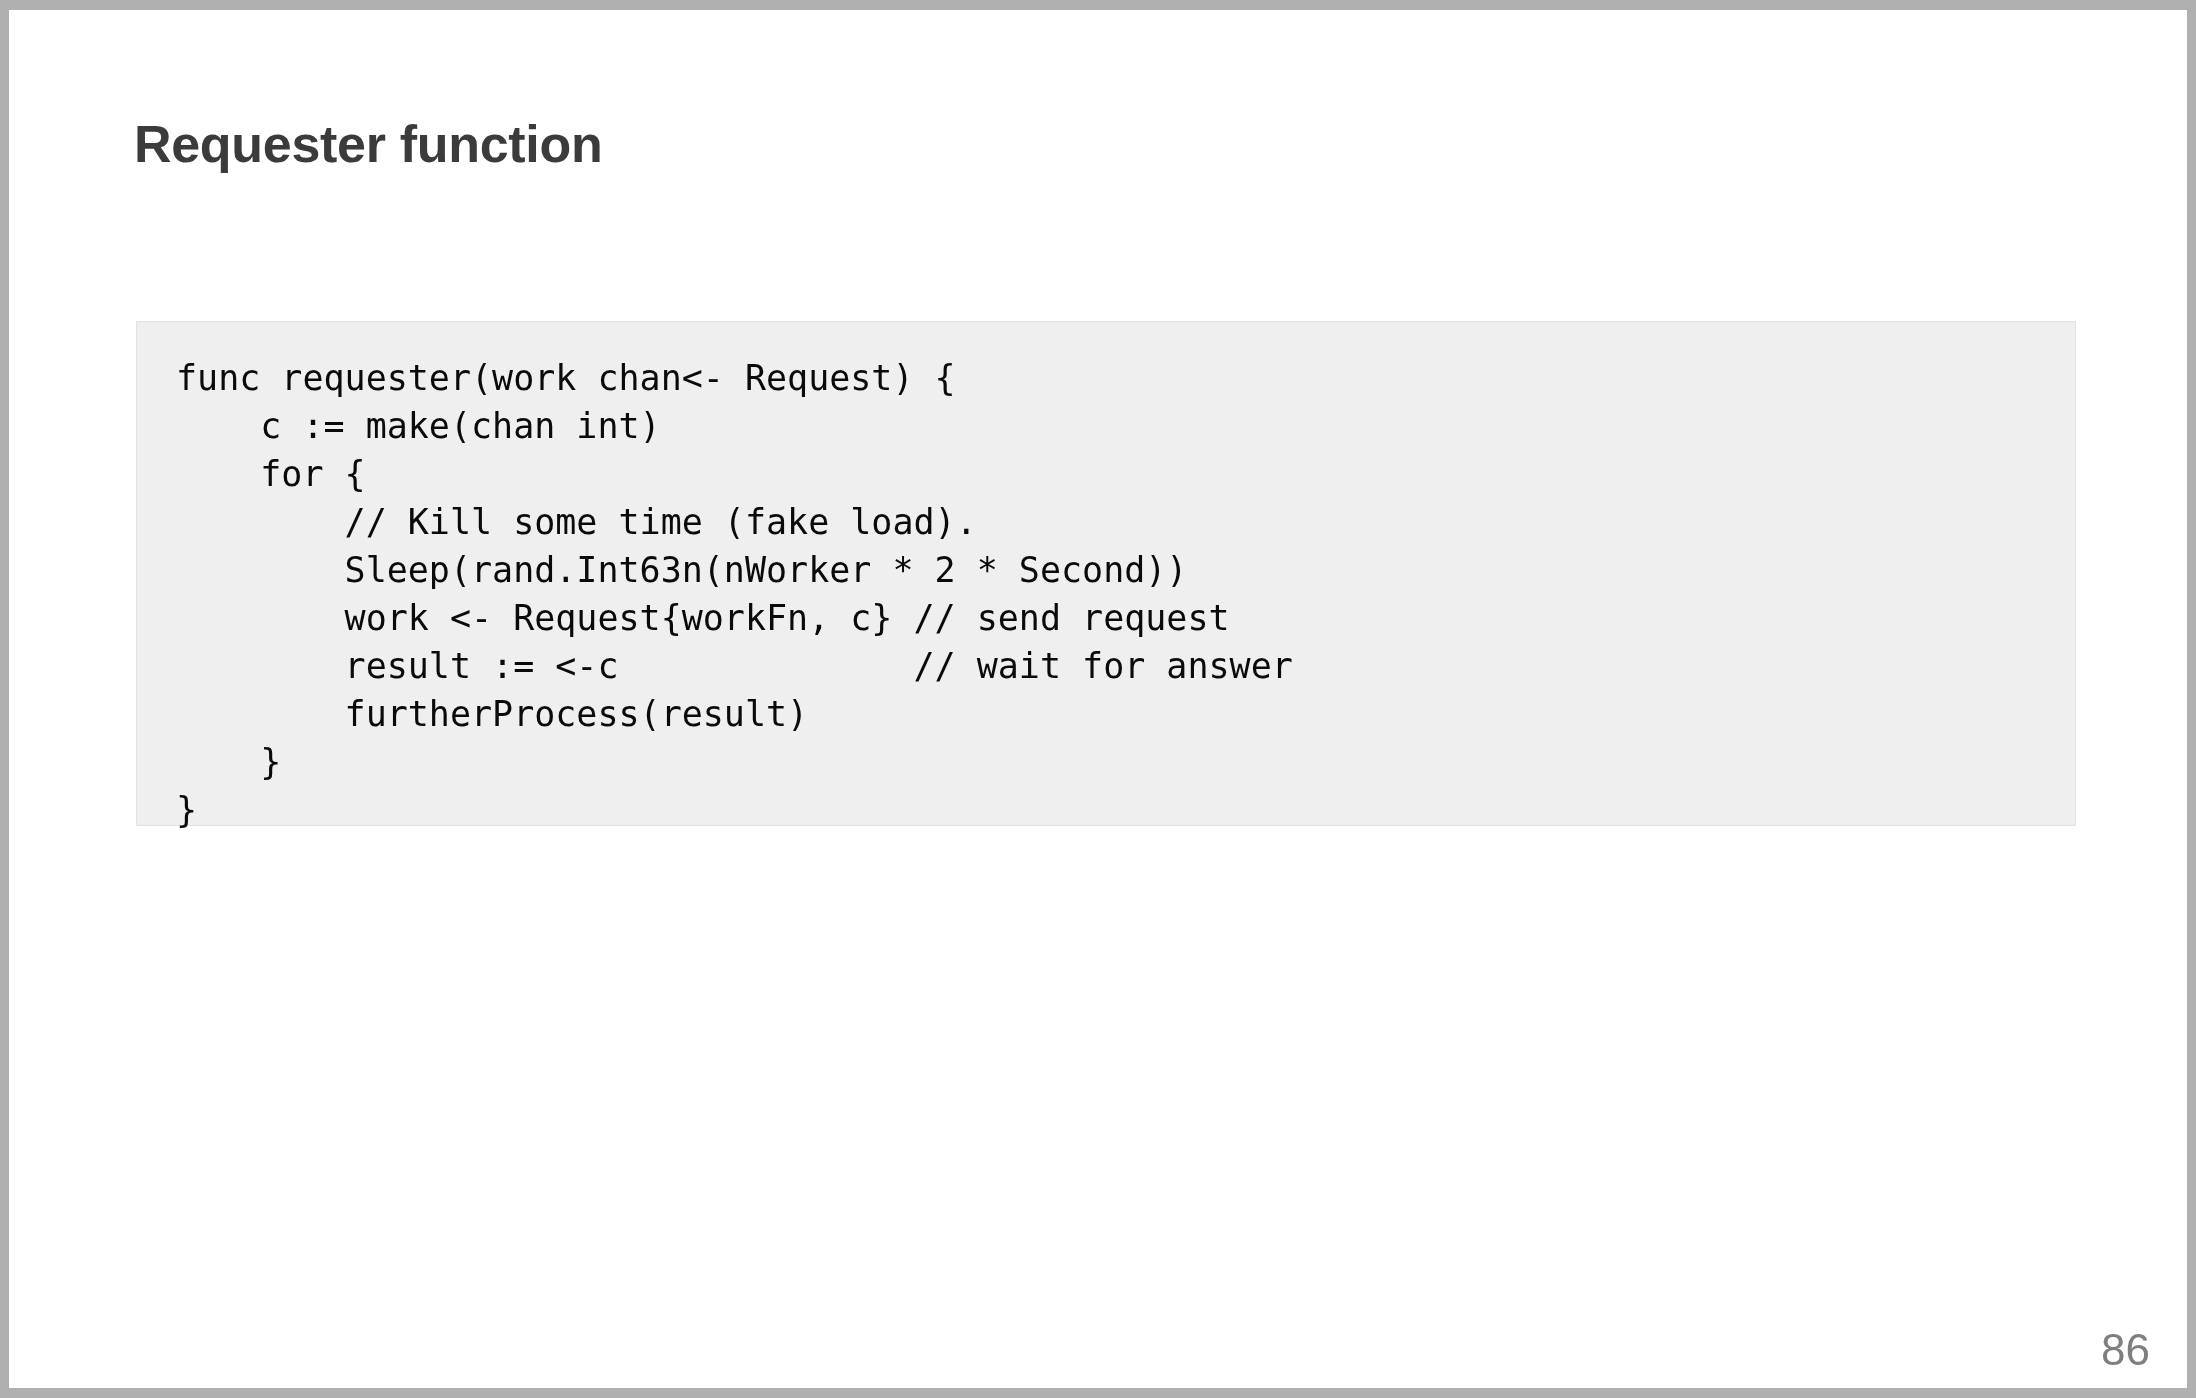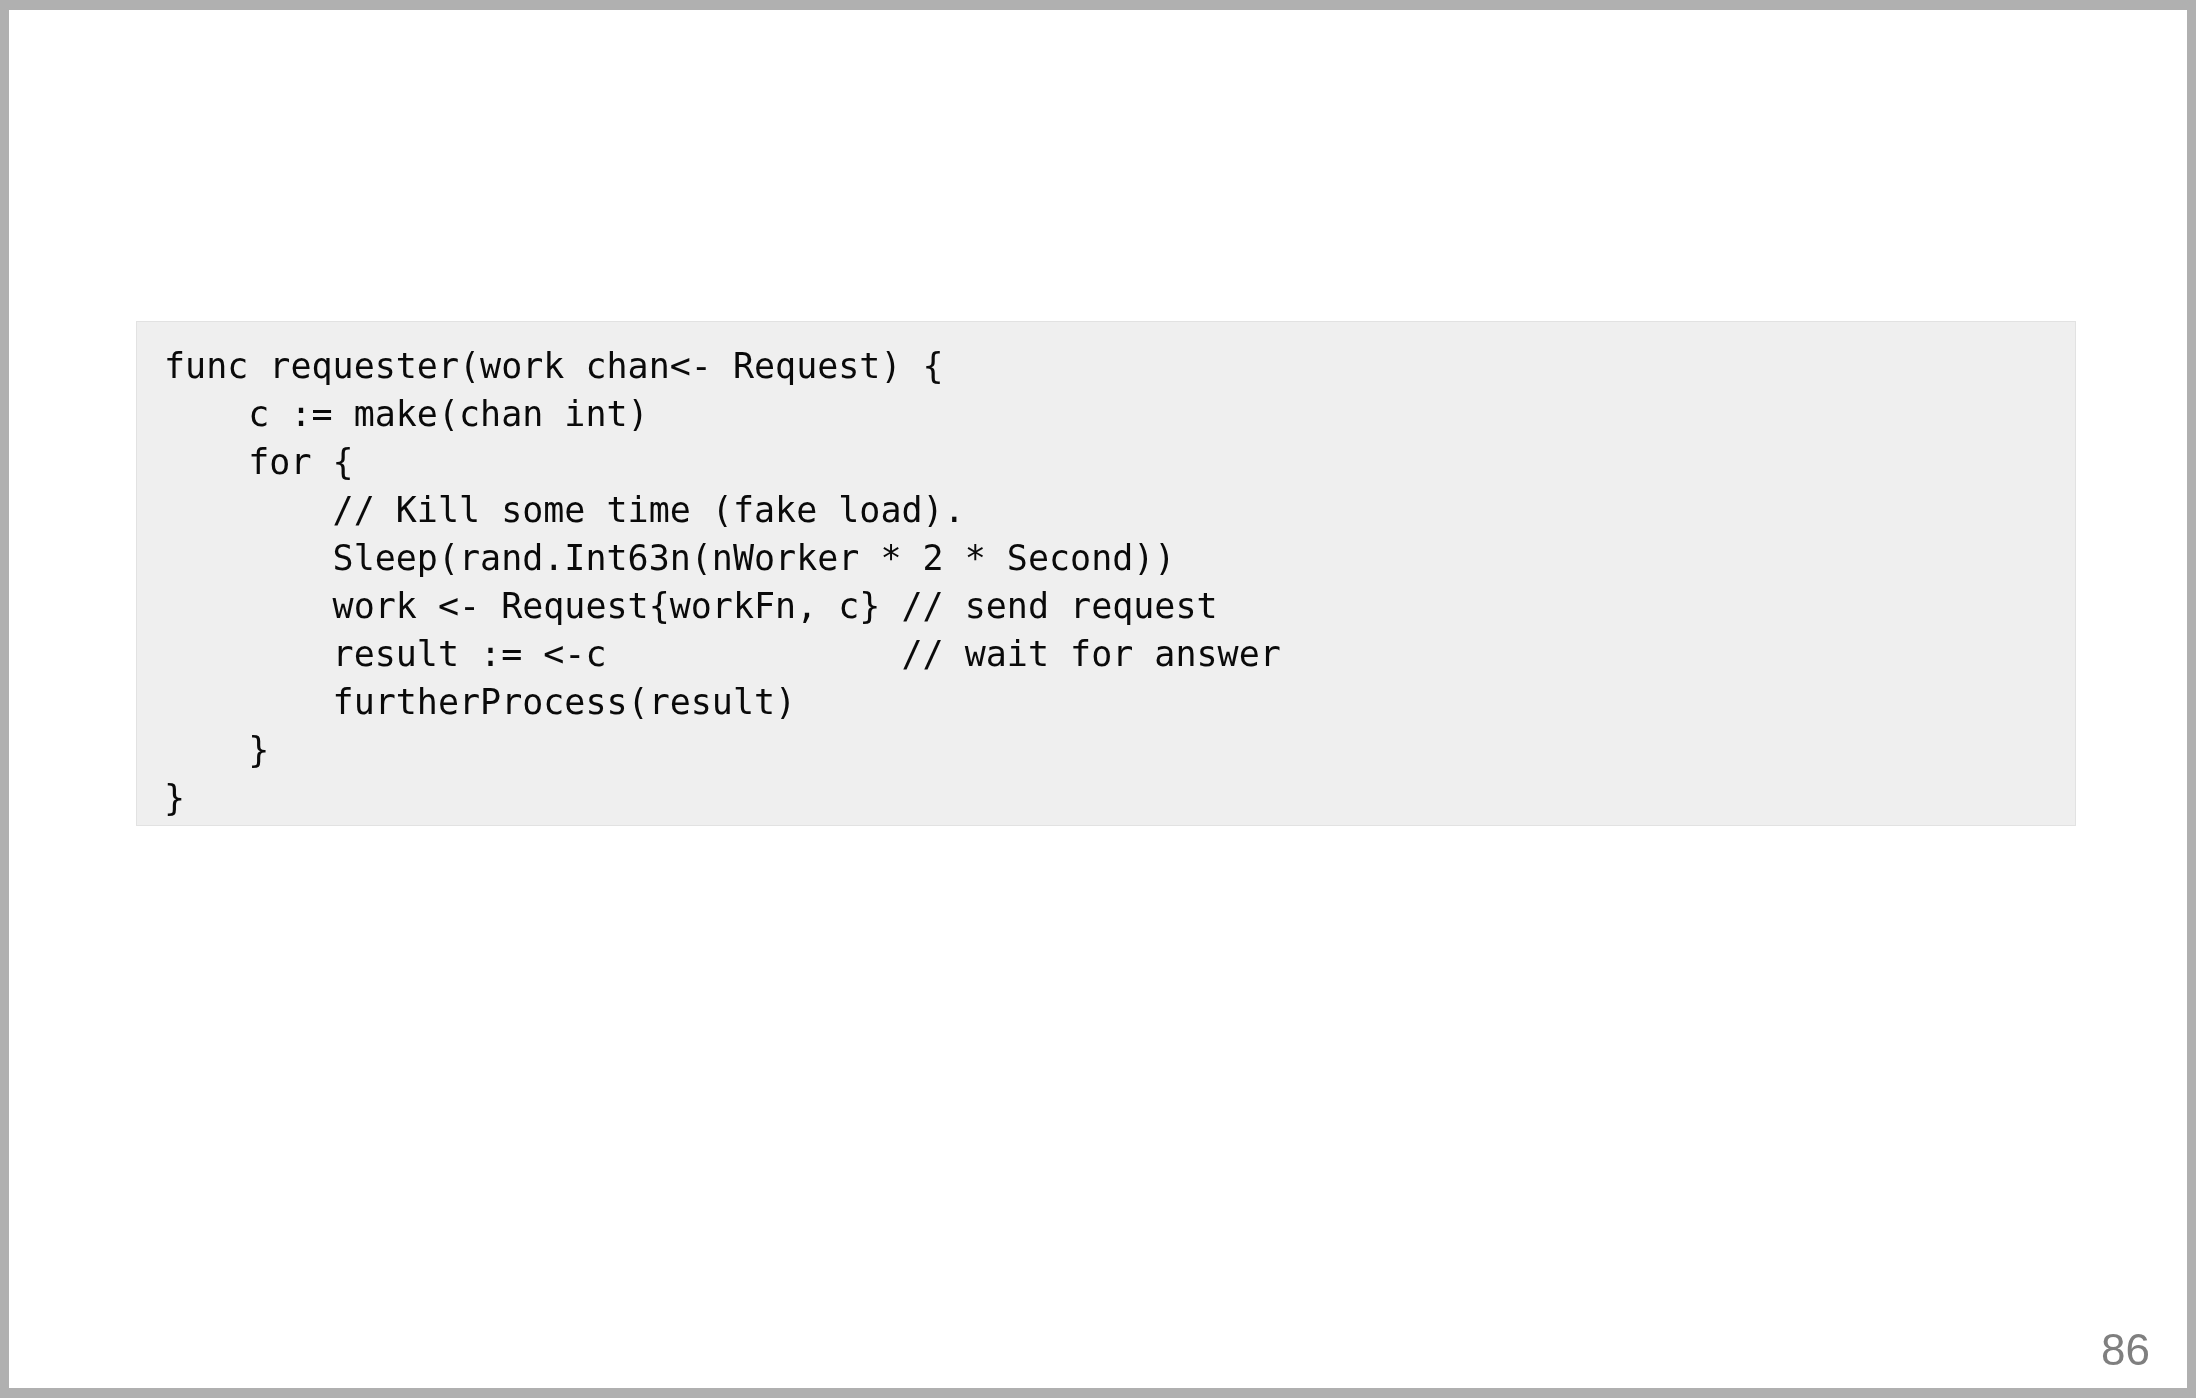--- a/index.html
+++ b/index.html
@@ -73,21 +73,21 @@
     width: 1940px;
     height: 505px;
     background: #efefef;
     border: 1px solid #e2e2e2;
     box-sizing: border-box;
   }
   #code-text {
     position: absolute;
     left: 23px;
     top: 16px;
-    margin: 4px;
+    margin: 16px;
     font-family: "DejaVu Sans Mono", monospace;
     font-size: 35px;
     line-height: 48px;
     color: #0a0a0a;
     white-space: pre;
     tab-size: 4;
   }
 
   
   #page-number {
@@ -100,20 +100,21 @@
     color: #7f7f7f;
     line-height: 1;
   }
 </style>
 </head>
 <body>
 
 <div id="slide-frame">
   <div id="slide">
 
+    <h1 id="slide-title">Requester function</h1>
 
 
     <div id="code-block">
       <pre id="code-text">func requester(work chan&lt;- Request) {
     c := make(chan int)
     for {
         // Kill some time (fake load).
         Sleep(rand.Int63n(nWorker * 2 * Second))
         work &lt;- Request{workFn, c} // send request
         result := &lt;-c              // wait for answer

